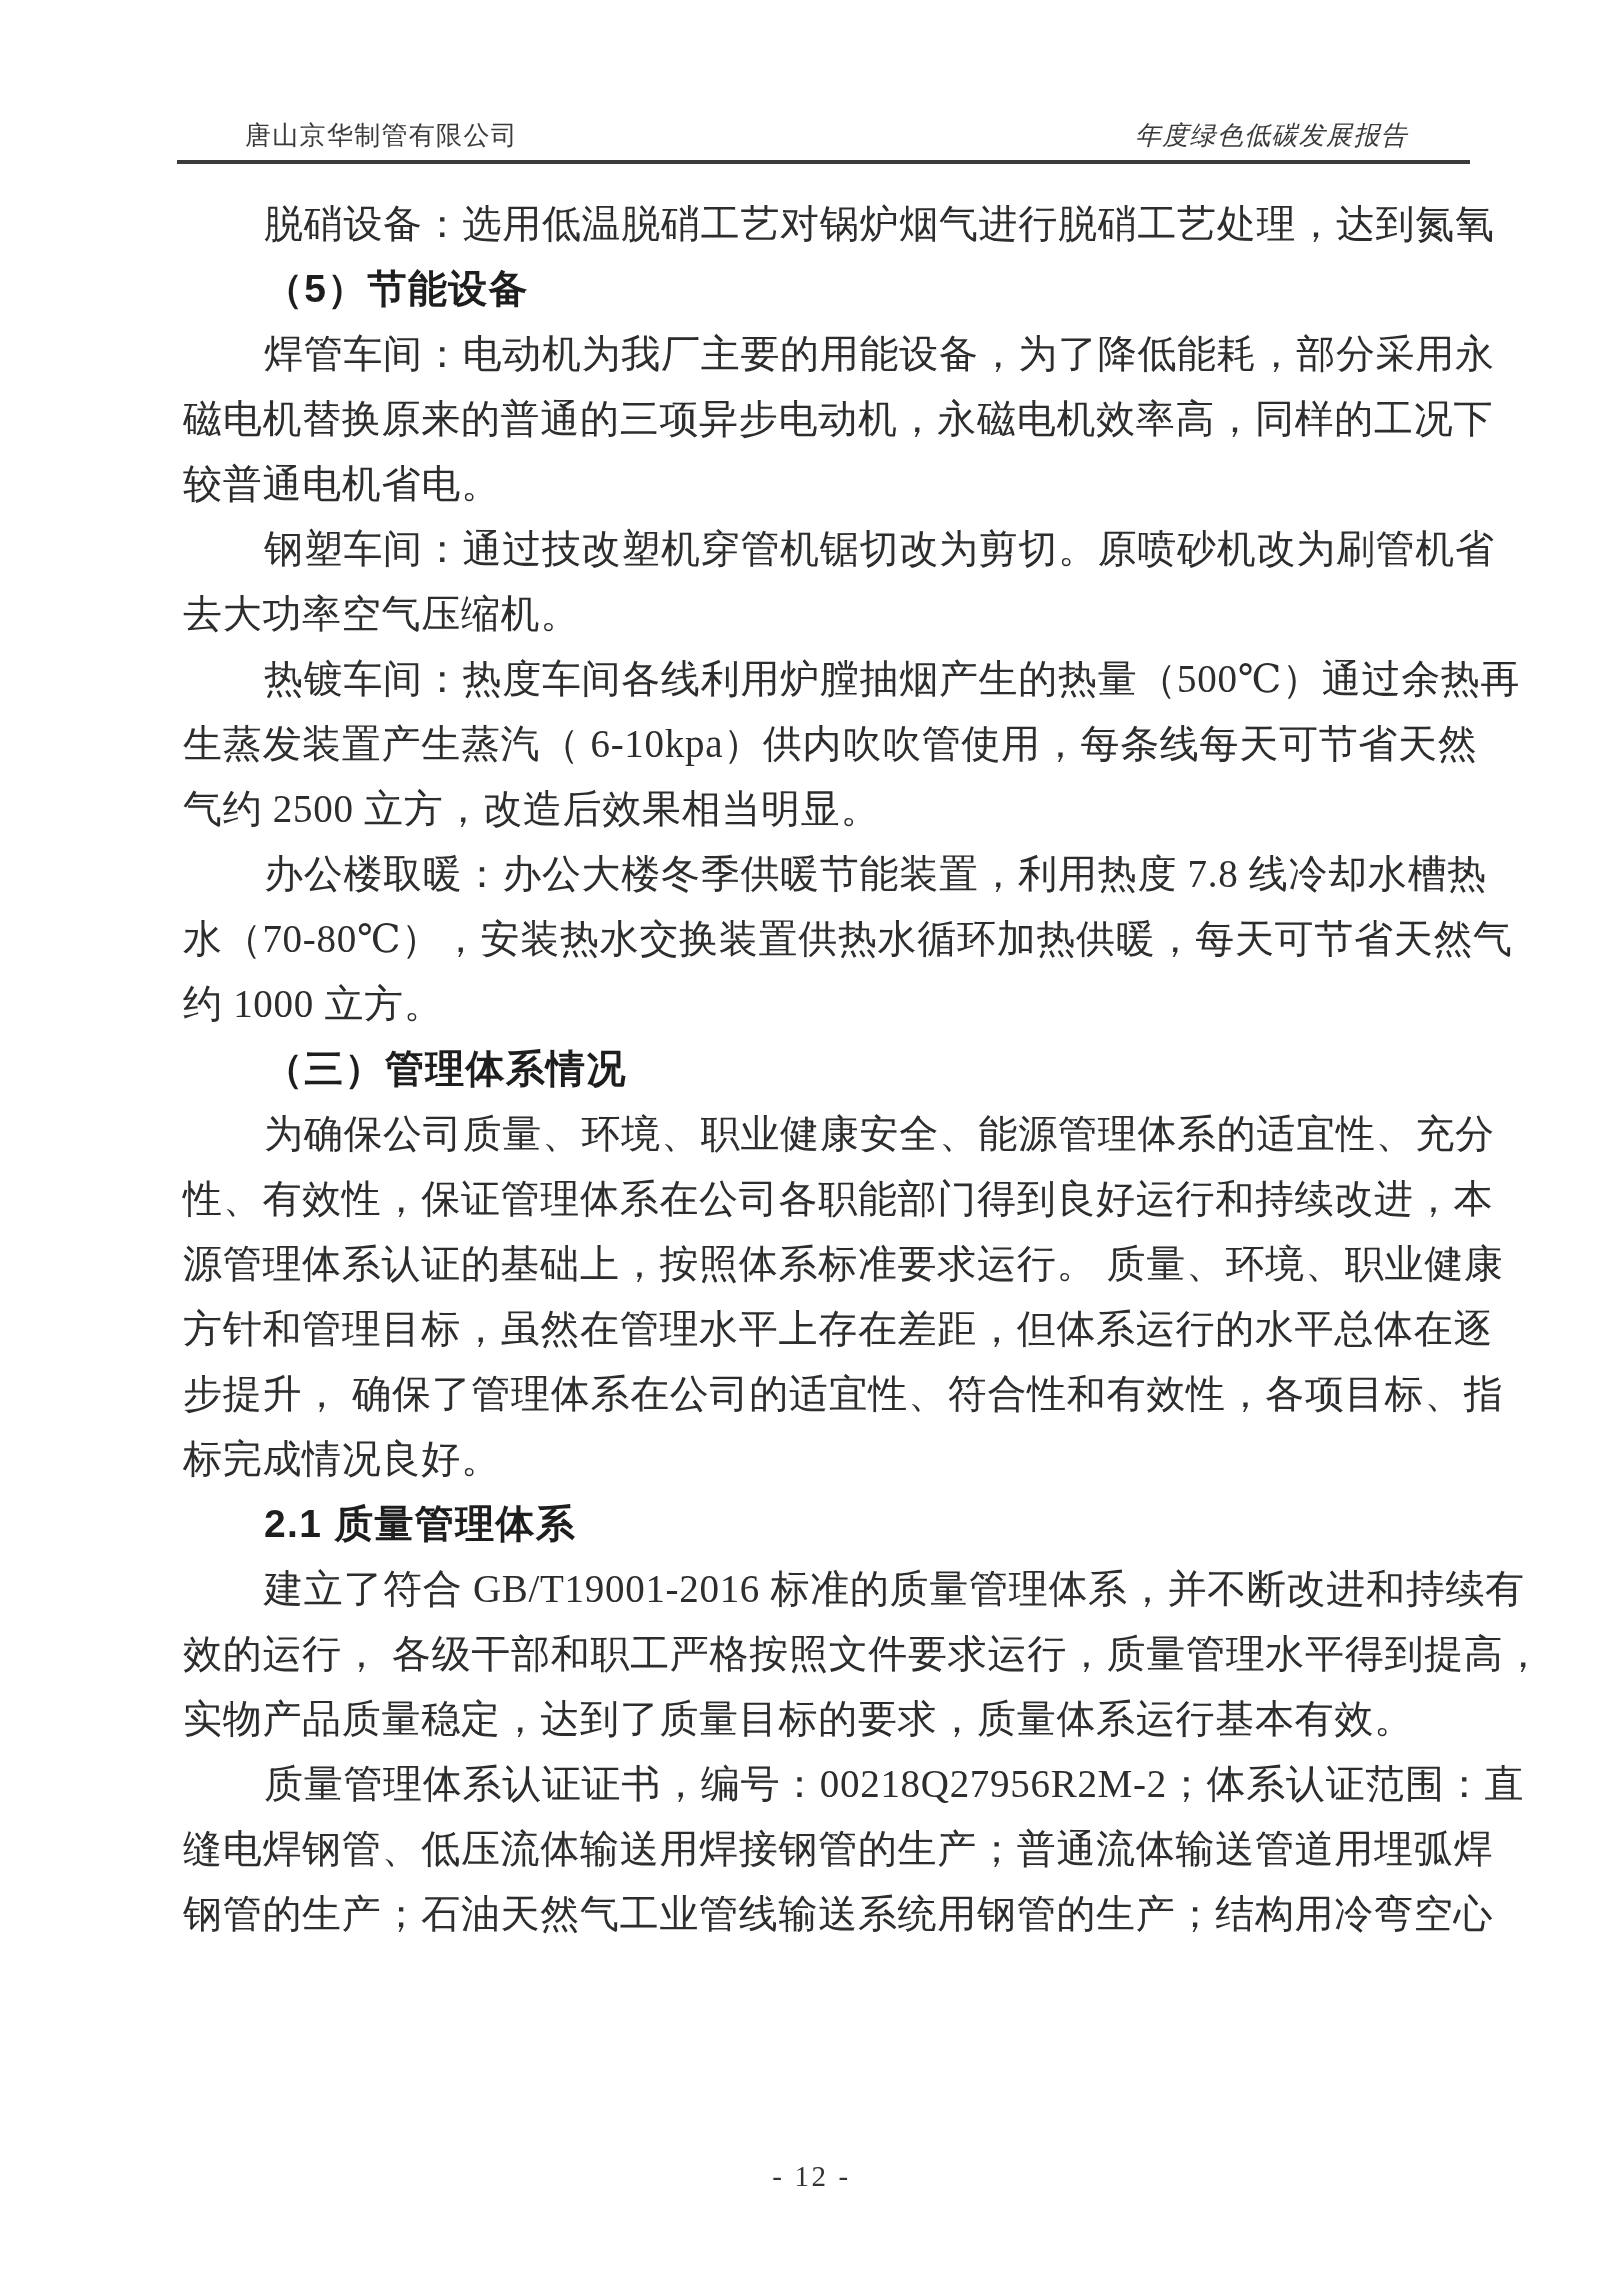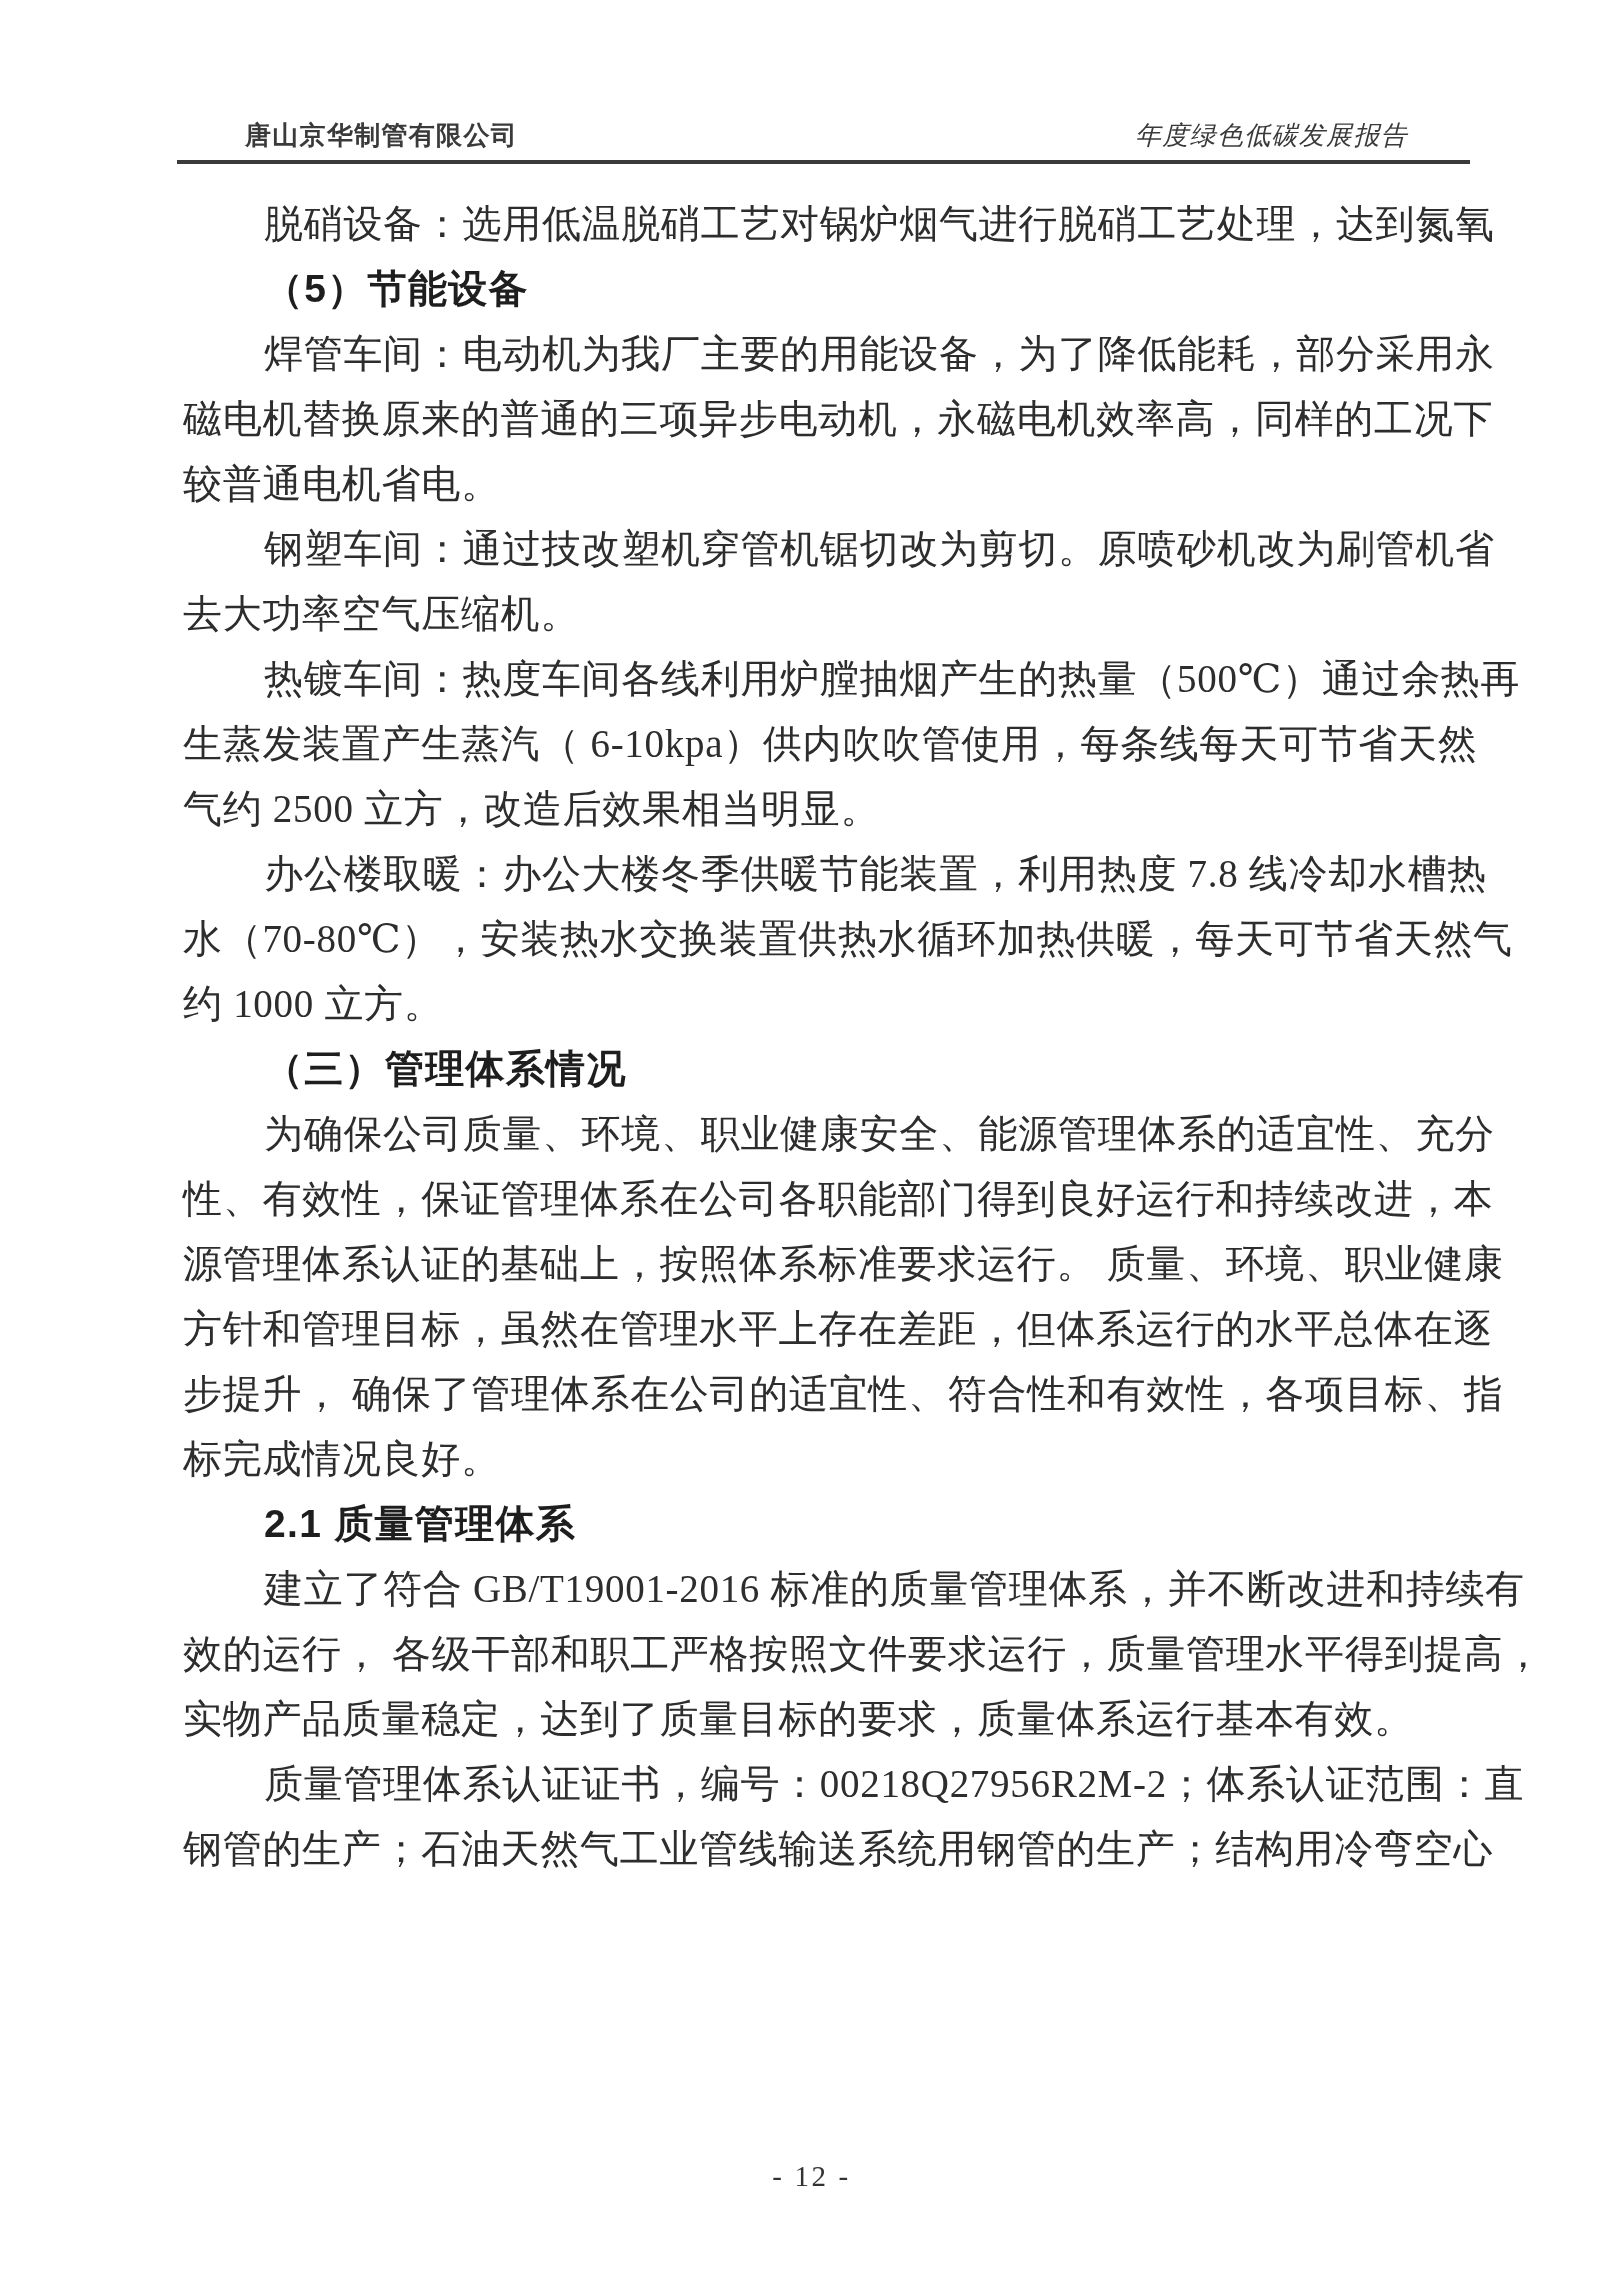--- a/index.html
+++ b/index.html
@@ -26,21 +26,21 @@
     display: flex;
     justify-content: space-between;
     align-items: flex-end;
     padding: 0;
     box-sizing: border-box;
     font-size: 26px;
     line-height: 38px;
     color: #3a3a3a;
     letter-spacing: 1.3px;
   }
-  .header-left { margin-left: 62px; font-weight: bold; }
+  .header-left { margin-left: 62px; }
   .header-right { margin-right: 62px; font-style: italic; }
   .header-rule {
     position: absolute;
     left: 177px;
     width: 1293px;
     top: 160px;
     height: 3.9px;
     background: #3b3b3b;
   }
   
@@ -109,19 +109,20 @@
       <div class="line body">性、有效性，保证管理体系在公司各职能部门得到良好运行和持续改进，本</div>
       <div class="line body">源管理体系认证的基础上，按照体系标准要求运行。 质量、环境、职业健康</div>
       <div class="line body">方针和管理目标，虽然在管理水平上存在差距，但体系运行的水平总体在逐</div>
       <div class="line body">步提升， 确保了管理体系在公司的适宜性、符合性和有效性，各项目标、指</div>
       <div class="line body">标完成情况良好。</div>
       <div class="line heading indent">2.1 质量管理体系</div>
       <div class="line body indent">建立了符合 GB/T19001-2016 标准的质量管理体系，并不断改进和持续有</div>
       <div class="line body">效的运行， 各级干部和职工严格按照文件要求运行，质量管理水平得到提高，</div>
       <div class="line body">实物产品质量稳定，达到了质量目标的要求，质量体系运行基本有效。</div>
       <div class="line body indent">质量管理体系认证证书，编号：00218Q27956R2M-2；体系认证范围：直</div>
+      <div class="line body">缝电焊钢管、低压流体输送用焊接钢管的生产；普通流体输送管道用埋弧焊</div>
       <div class="line body">钢管的生产；石油天然气工业管线输送系统用钢管的生产；结构用冷弯空心</div>
     </div>
 
   <div class="footer">- 12 -</div>
 
 </div>
 
 
 </body></html>

